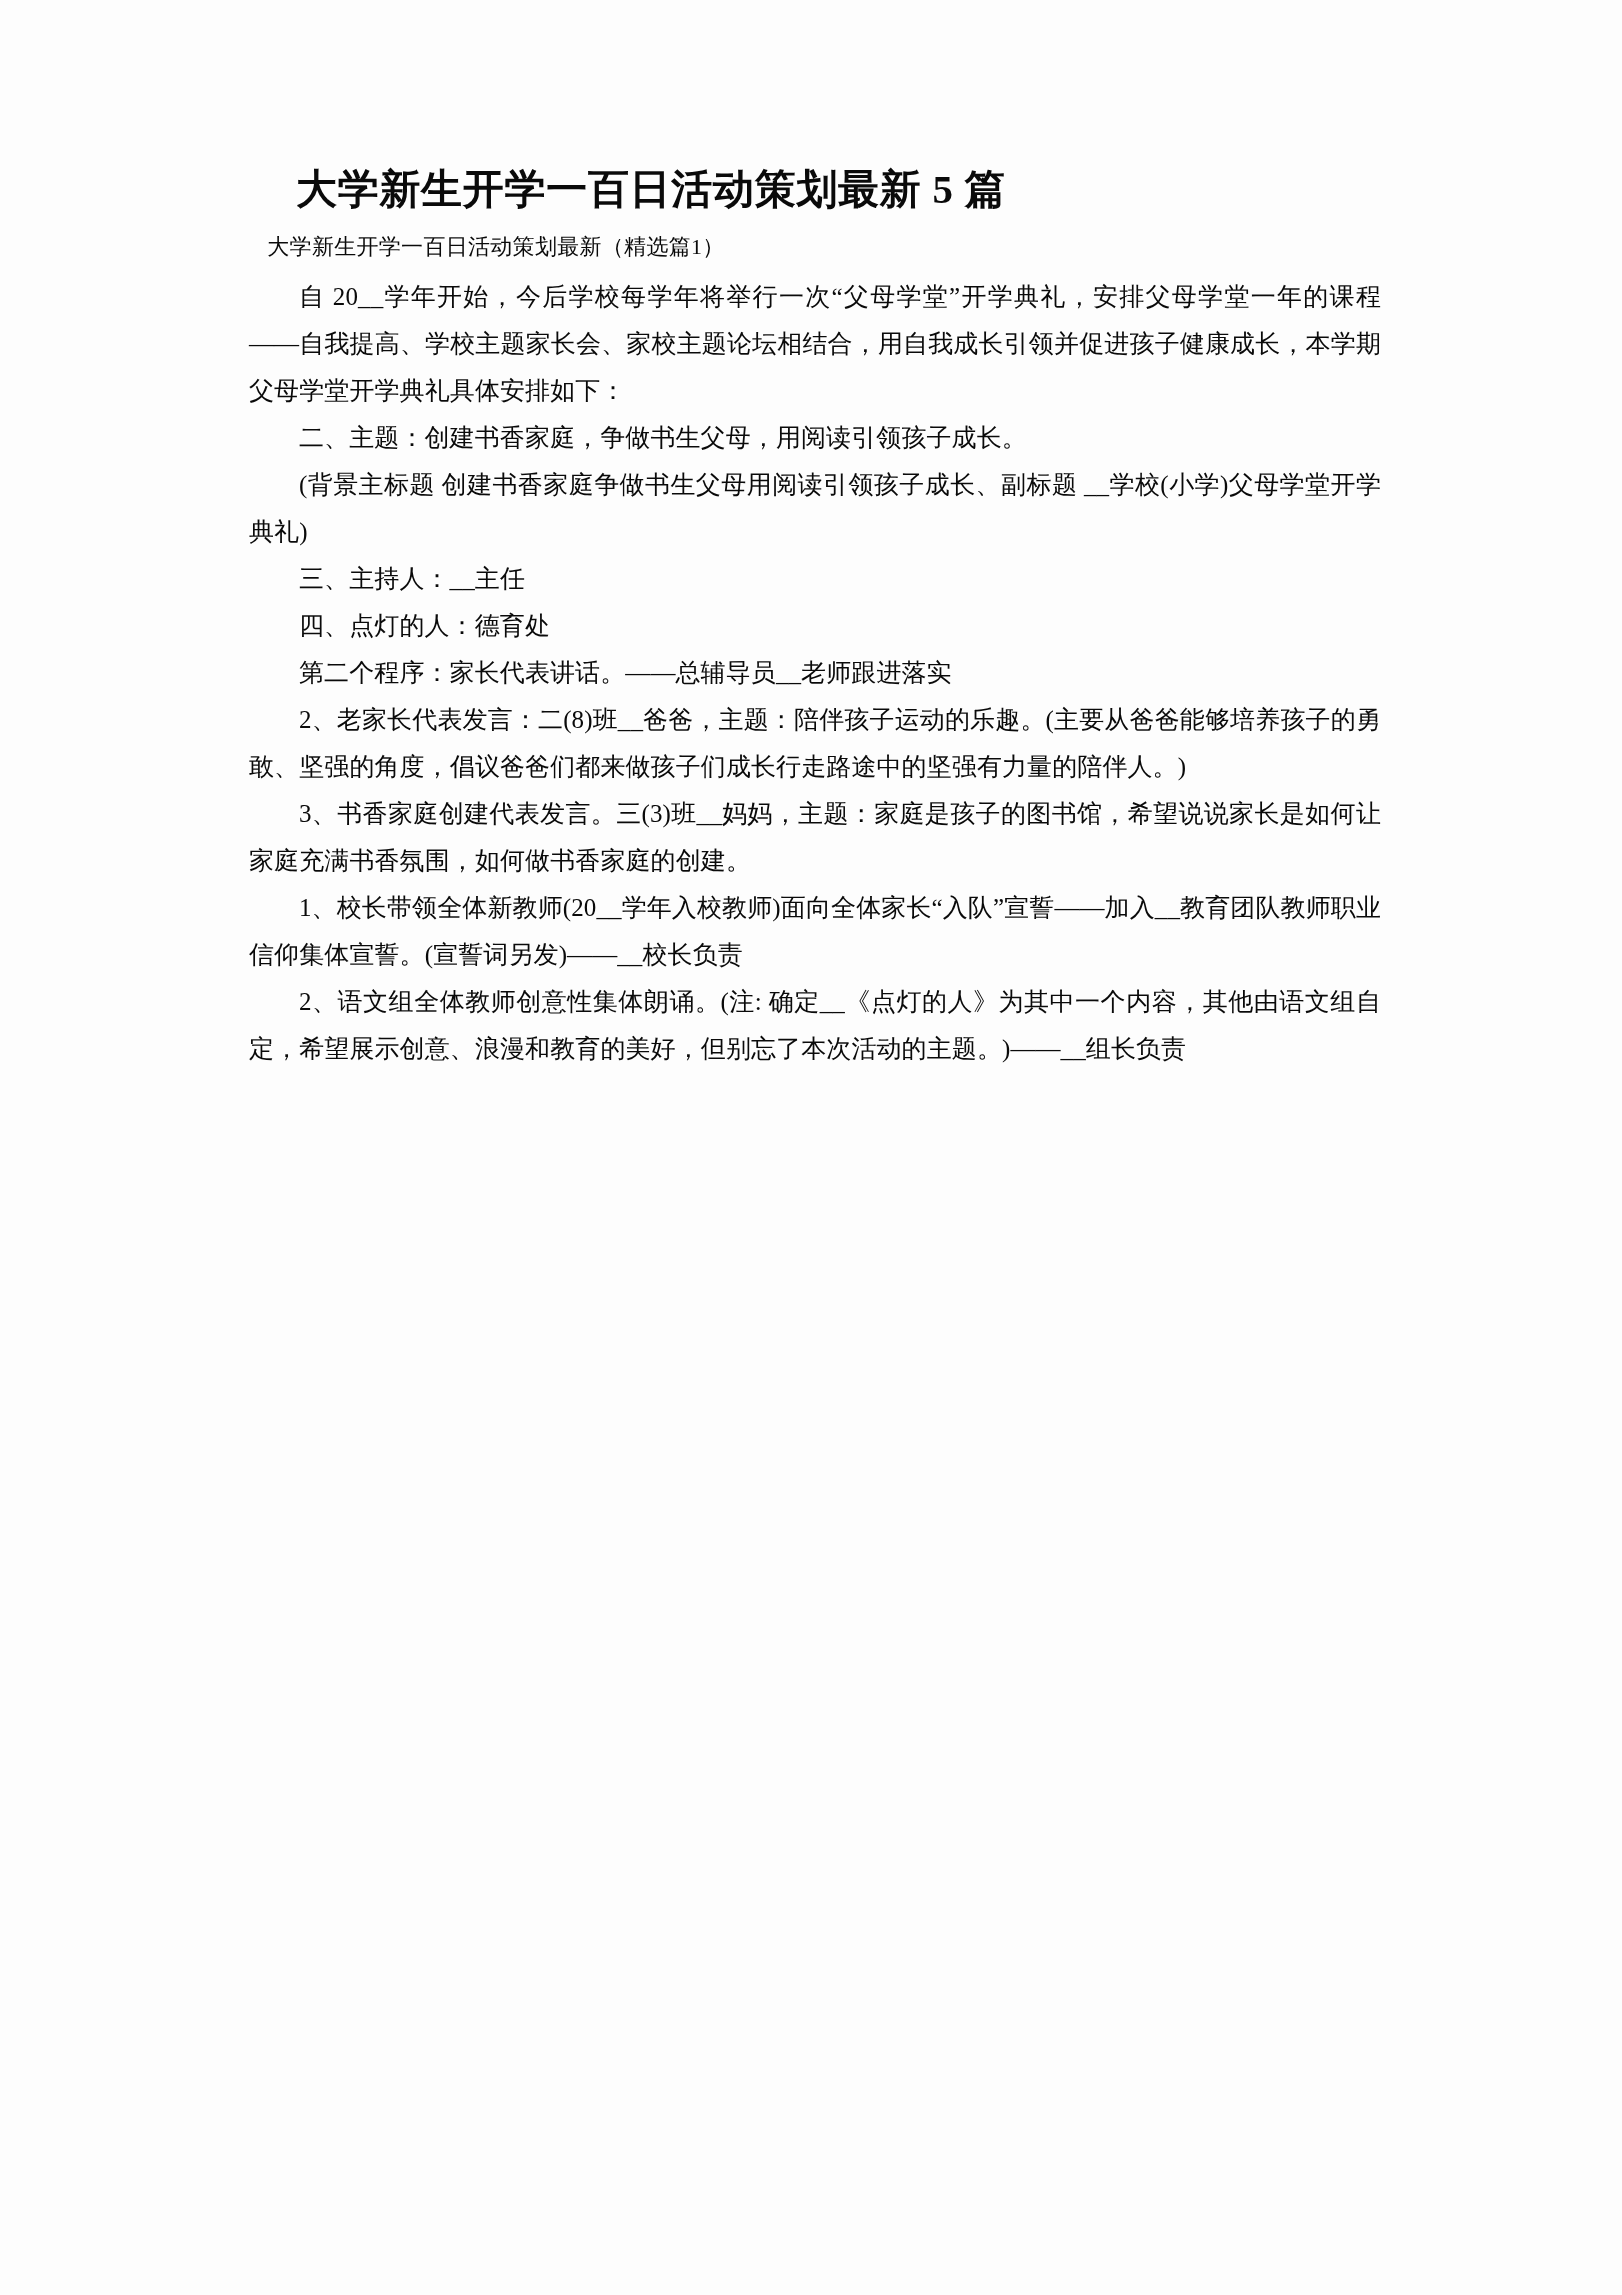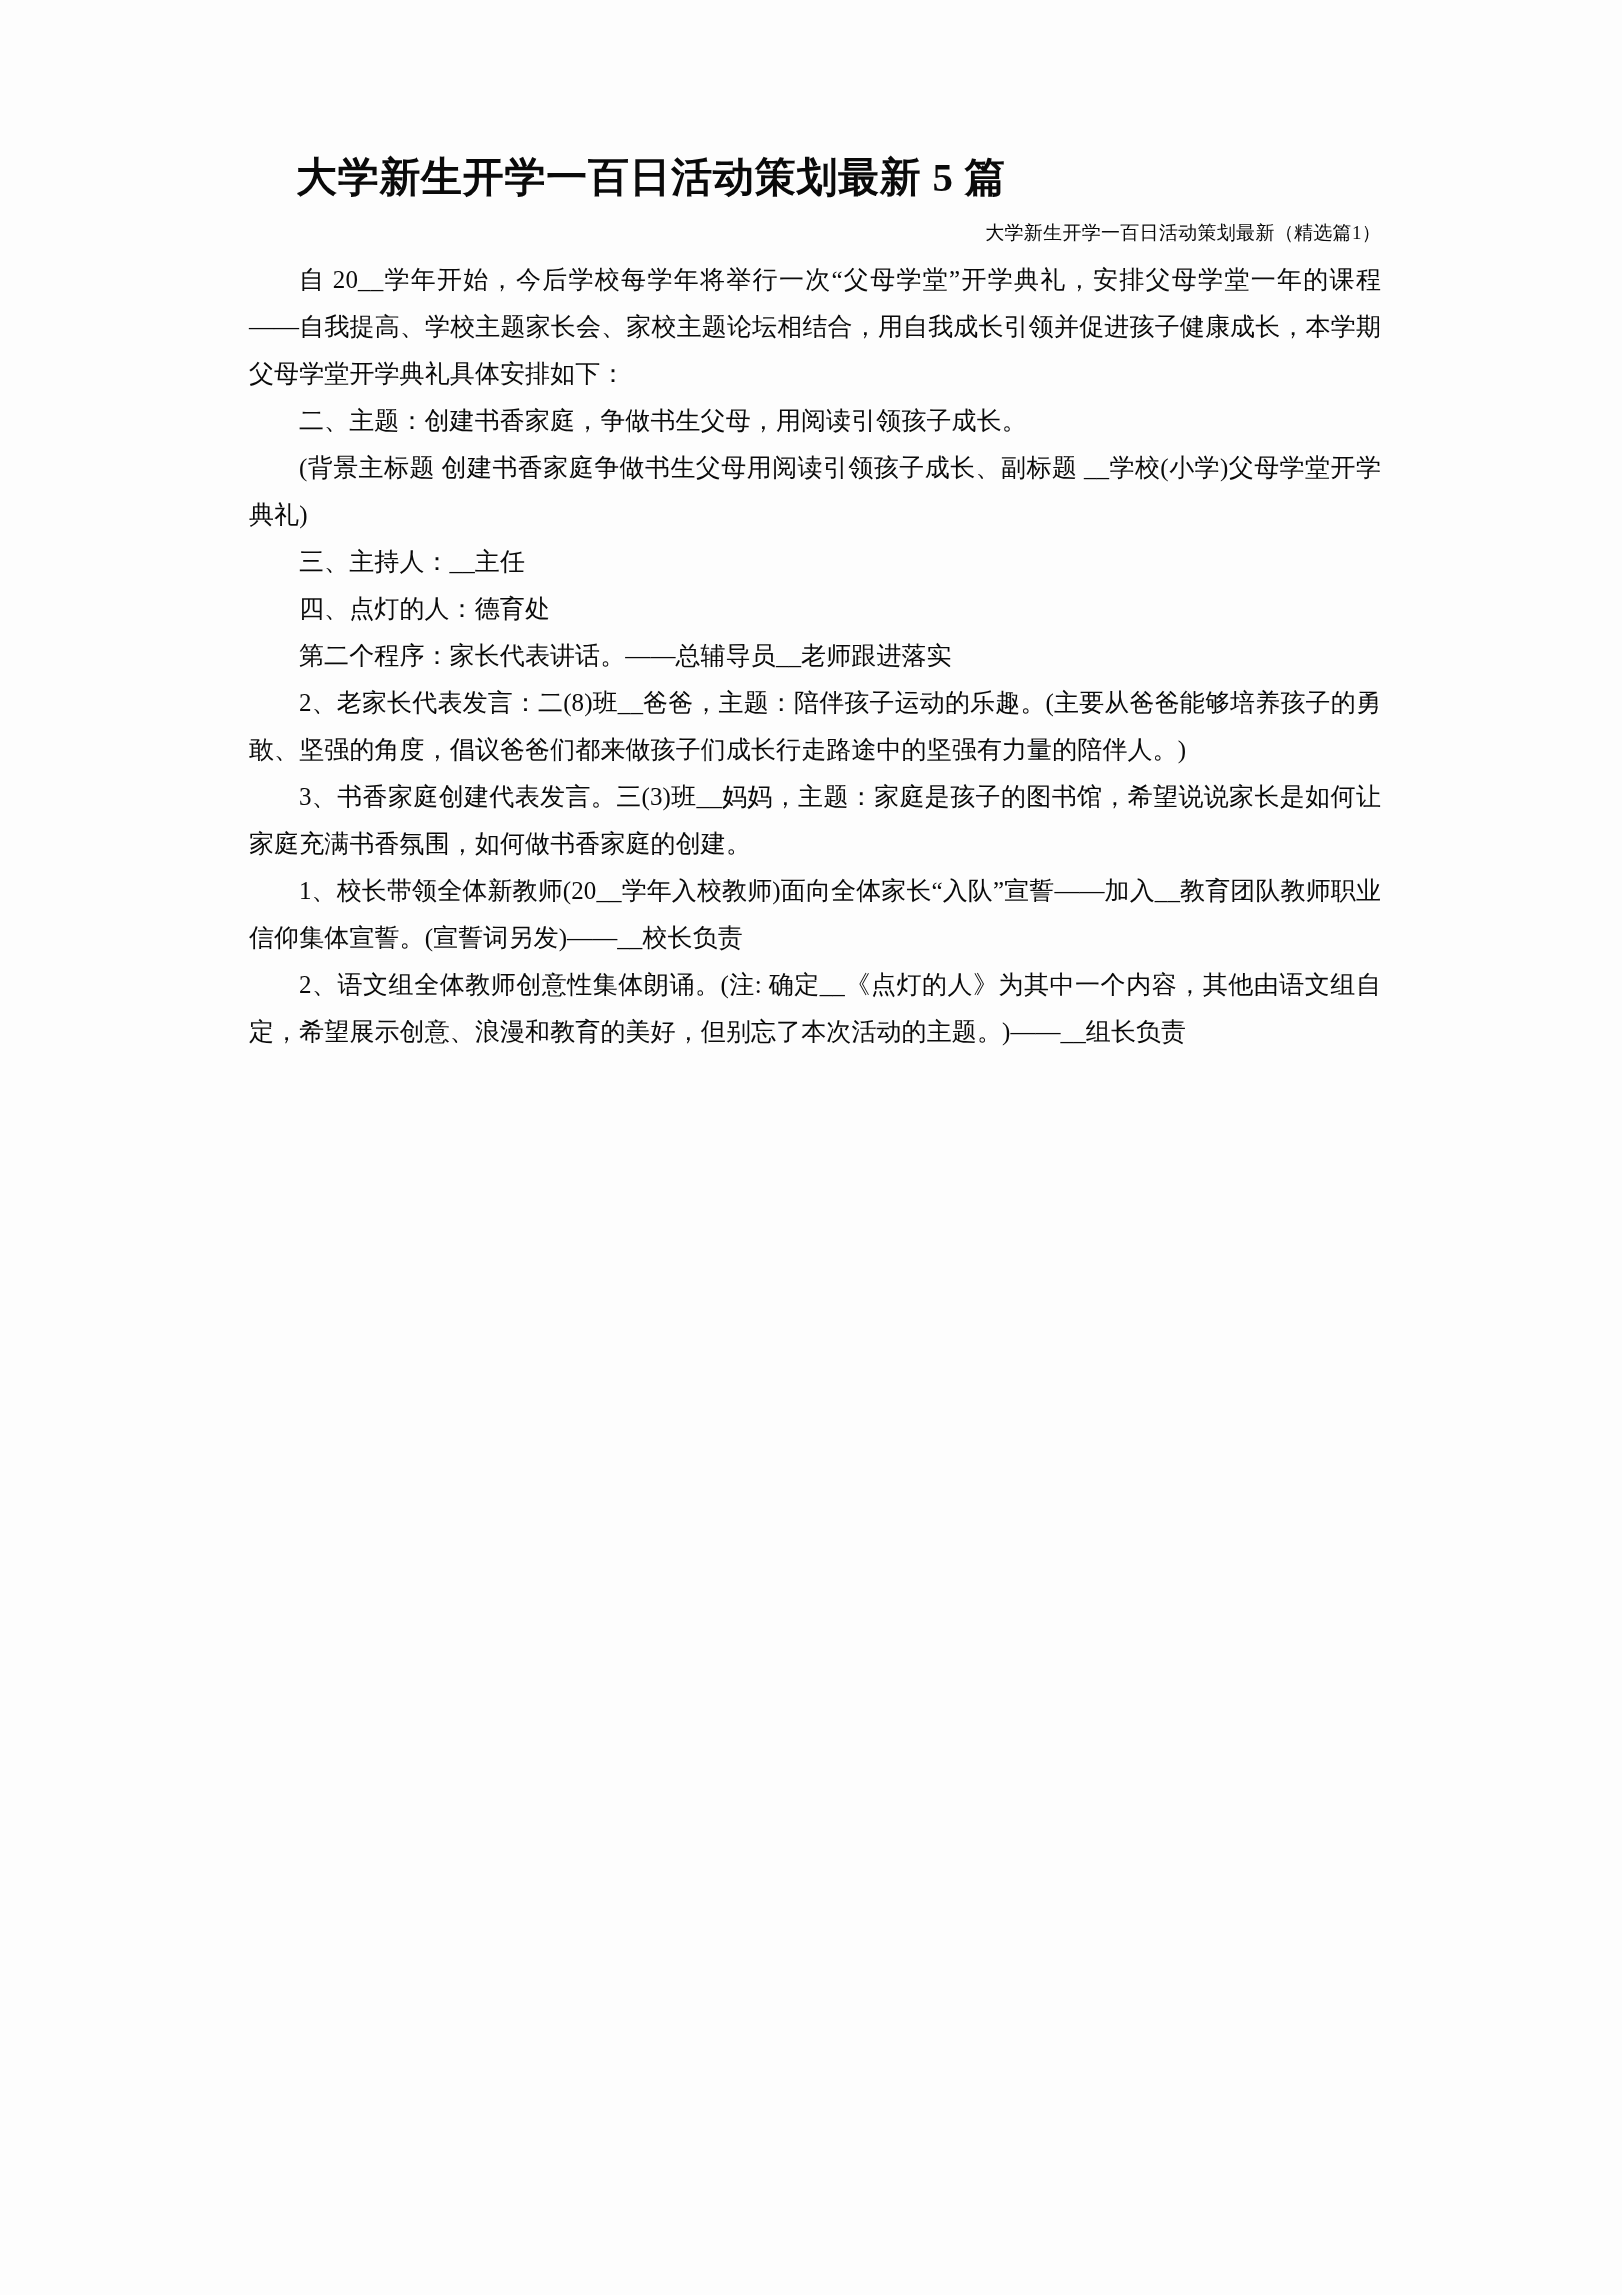--- a/index.html
+++ b/index.html
@@ -12,40 +12,39 @@
     width: 1623px;
     height: 2295px;
     background: #fdfdfd;
     overflow: hidden;
     font-family: "Liberation Serif", "DejaVu Serif", serif;
     color: #0a0a0a;
   }
   .content {
     position: absolute;
     left: 249px;
-    top: 152px;
+    top: 164px;
     width: 1132px;
   }
   .doc-title {
     font-size: 41px;
     font-weight: bold;
     line-height: 1.25;
     letter-spacing: 0.7px;
     margin: 0 0 14.4px 0;
     padding-left: 47px;
     text-align: left;
     white-space: nowrap;
   }
   .doc-subtitle {
-    font-size: 19px;
+    font-size: 22px;
     line-height: 1.55;
     margin: 0 0 9.2px 0;
     padding-left: 18.3px;
     letter-spacing: 0.3px;
-    text-align: right;
   }
   .para {
     font-size: 25px;
     line-height: 47px;
     margin: 0;
     text-align: justify;
     text-justify: inter-ideograph;
     text-indent: 50px;
     letter-spacing: 0.1px;
     word-break: break-all;

